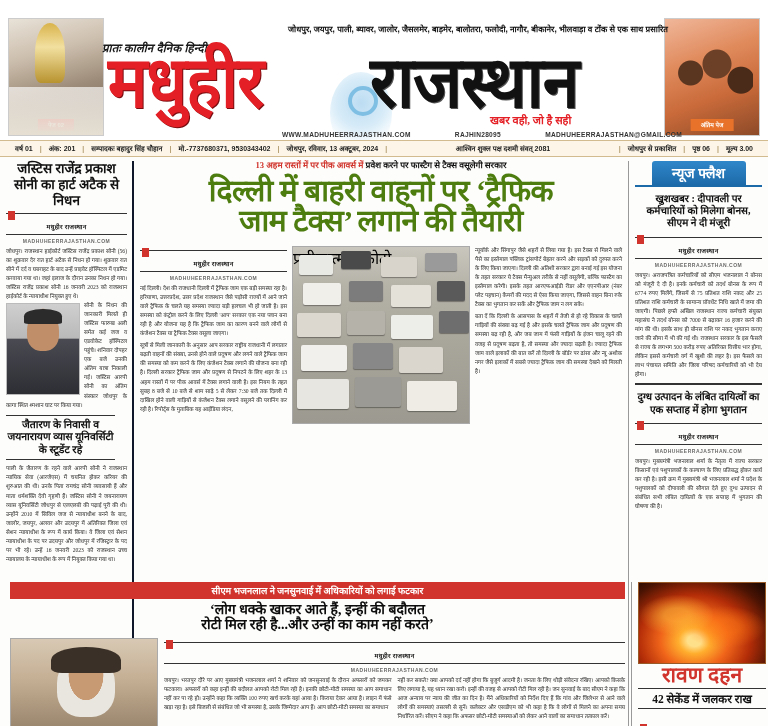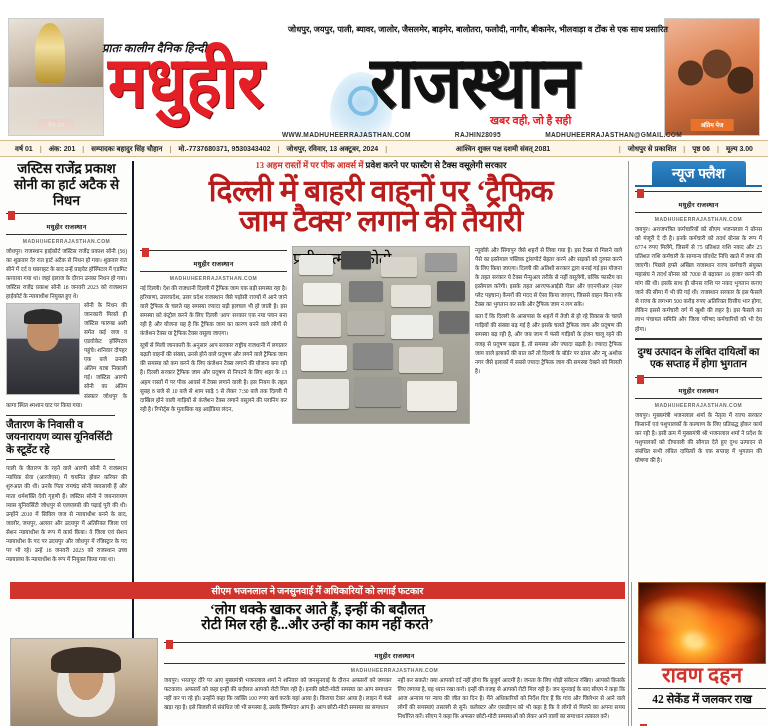--- a/index.html
+++ b/index.html
@@ -150,37 +150,37 @@
   .portrait:before {
     content:""; position:absolute; left:28%; top:10%; width:44%; height:42%;
     background:#c08f6a; border-radius: 46% 46% 42% 42%;
   }
   .portrait:after {
     content:""; position:absolute; left:24%; top:6%; width:52%; height:16%;
     background:#2b2b2b; border-radius: 50% 50% 12% 12%;
   }
 
   .subhead-box {
-    text-align:left; font-family:"Liberation Serif", serif;
+    text-align:center; font-family:"Liberation Serif", serif;
     font-weight:bold; color:#111;
     border-top:1.4px solid #333; border-bottom:1.4px solid #333;
     padding: 3px 0 3px 0; margin: 5px 12px 4px 0;
     line-height:1.2;
   }
 
   
   .kicker {
     font-size: 8.6px; font-weight:bold; color:#111;
     font-family:"Liberation Serif", serif;
     text-align:center; line-height:1.15; padding-bottom:2px;
   }
   .kicker .red { color:#d0342c; }
   .main-head {
     font-family:"Liberation Serif", serif; font-weight:bold;
-    font-size: 30px; line-height: 1.02; color:#b91c1c;
+    font-size: 30px; line-height: 1.02; color:#4d7c0f;
     text-align:center; letter-spacing:-.5px;
     padding: 3px 0 4px 0;
   }
   .blue-deck {
     background: linear-gradient(180deg,#2e86c8,#1f6fae);
     color:#fff; font-family:"Liberation Serif", serif; font-weight:bold;
     font-size: 9.6px; line-height:1.32; text-align:center;
     padding: 4px 6px; margin-top: 3px;
   }
   .main-body-grid {
@@ -402,20 +402,21 @@
           <div class="body-text">बता दें कि दिल्ली के आसपास के शहरों में तेजी से हो रहे विकास के चलते गाड़ियों की संख्या बढ़ गई है और इसके चलते ट्रैफिक जाम और प्रदूषण की समस्या बढ़ रही है, और जब जाम में फंसी गाड़ियों के इंजन चालू रहने की वजह से प्रदूषण बढ़ता है, तो समस्या और ज्यादा बढ़ती है। ज्यादा ट्रैफिक जाम वाले इलाकों की बात करें तो दिल्ली के बॉर्डर पर ढांसा और न्यू अशोक नगर जैसे इलाकों में सबसे ज्यादा ट्रैफिक जाम की समस्या देखने को मिलती है।</div>
         </div>
 
       </div>
     </div>
 
     <div class="col-right">
       <div class="newsflash-tab">न्यूज फ्लैश</div>
       <div class="newsflash-rule"></div>
 
+      <div class="rf-head">खुशखबर : दीपावली पर कर्मचारियों को मिलेगा बोनस, सीएम ने दी मंजूरी</div>
 
       <div class="credit-strip">
         <div class="sq"></div>
         <div class="bar"><span class="name">मधुहीर राजस्थान</span></div>
       </div>
       <div class="credit-url">MADHUHEERRAJASTHAN.COM</div>
 
       <div class="body-text">जयपुर। अराजपत्रित कर्मचारियों को सीएम भजनलाल ने बोनस को मंजूरी दे दी है। इनके कर्मचारी को तदर्थ बोनस के रूप में 6774 रुपए मिलेंगे, जिसमें से 75 प्रतिशत राशि नकद और 25 प्रतिशत राशि कर्मचारी के सामान्य प्रॉवधेंट निधि खाते में जमा की जाएगी। पिछले हफ्ते अखिल राजस्थान राज्य कर्मचारी संयुक्त महासंघ ने तदर्थ बोनस को 7000 से बढ़ाकर 16 हजार करने की मांग की थी। इसके साथ ही बोनस राशि पर नकद भुगतान कराए जाने की सीमा में भी की गई थी। राजस्थान सरकार के इस फैसले से राज्य के लगभग 500 करोड़ रुपए अतिरिक्त वित्तीय भार होगा, लेकिन इससे कर्मचारी वर्ग में खुशी की लहर है। इस फैसले का लाभ पंचायत समिति और जिला परिषद कर्मचारियों को भी देय होगा।</div>
 
       <div class="rule-thick"></div>

